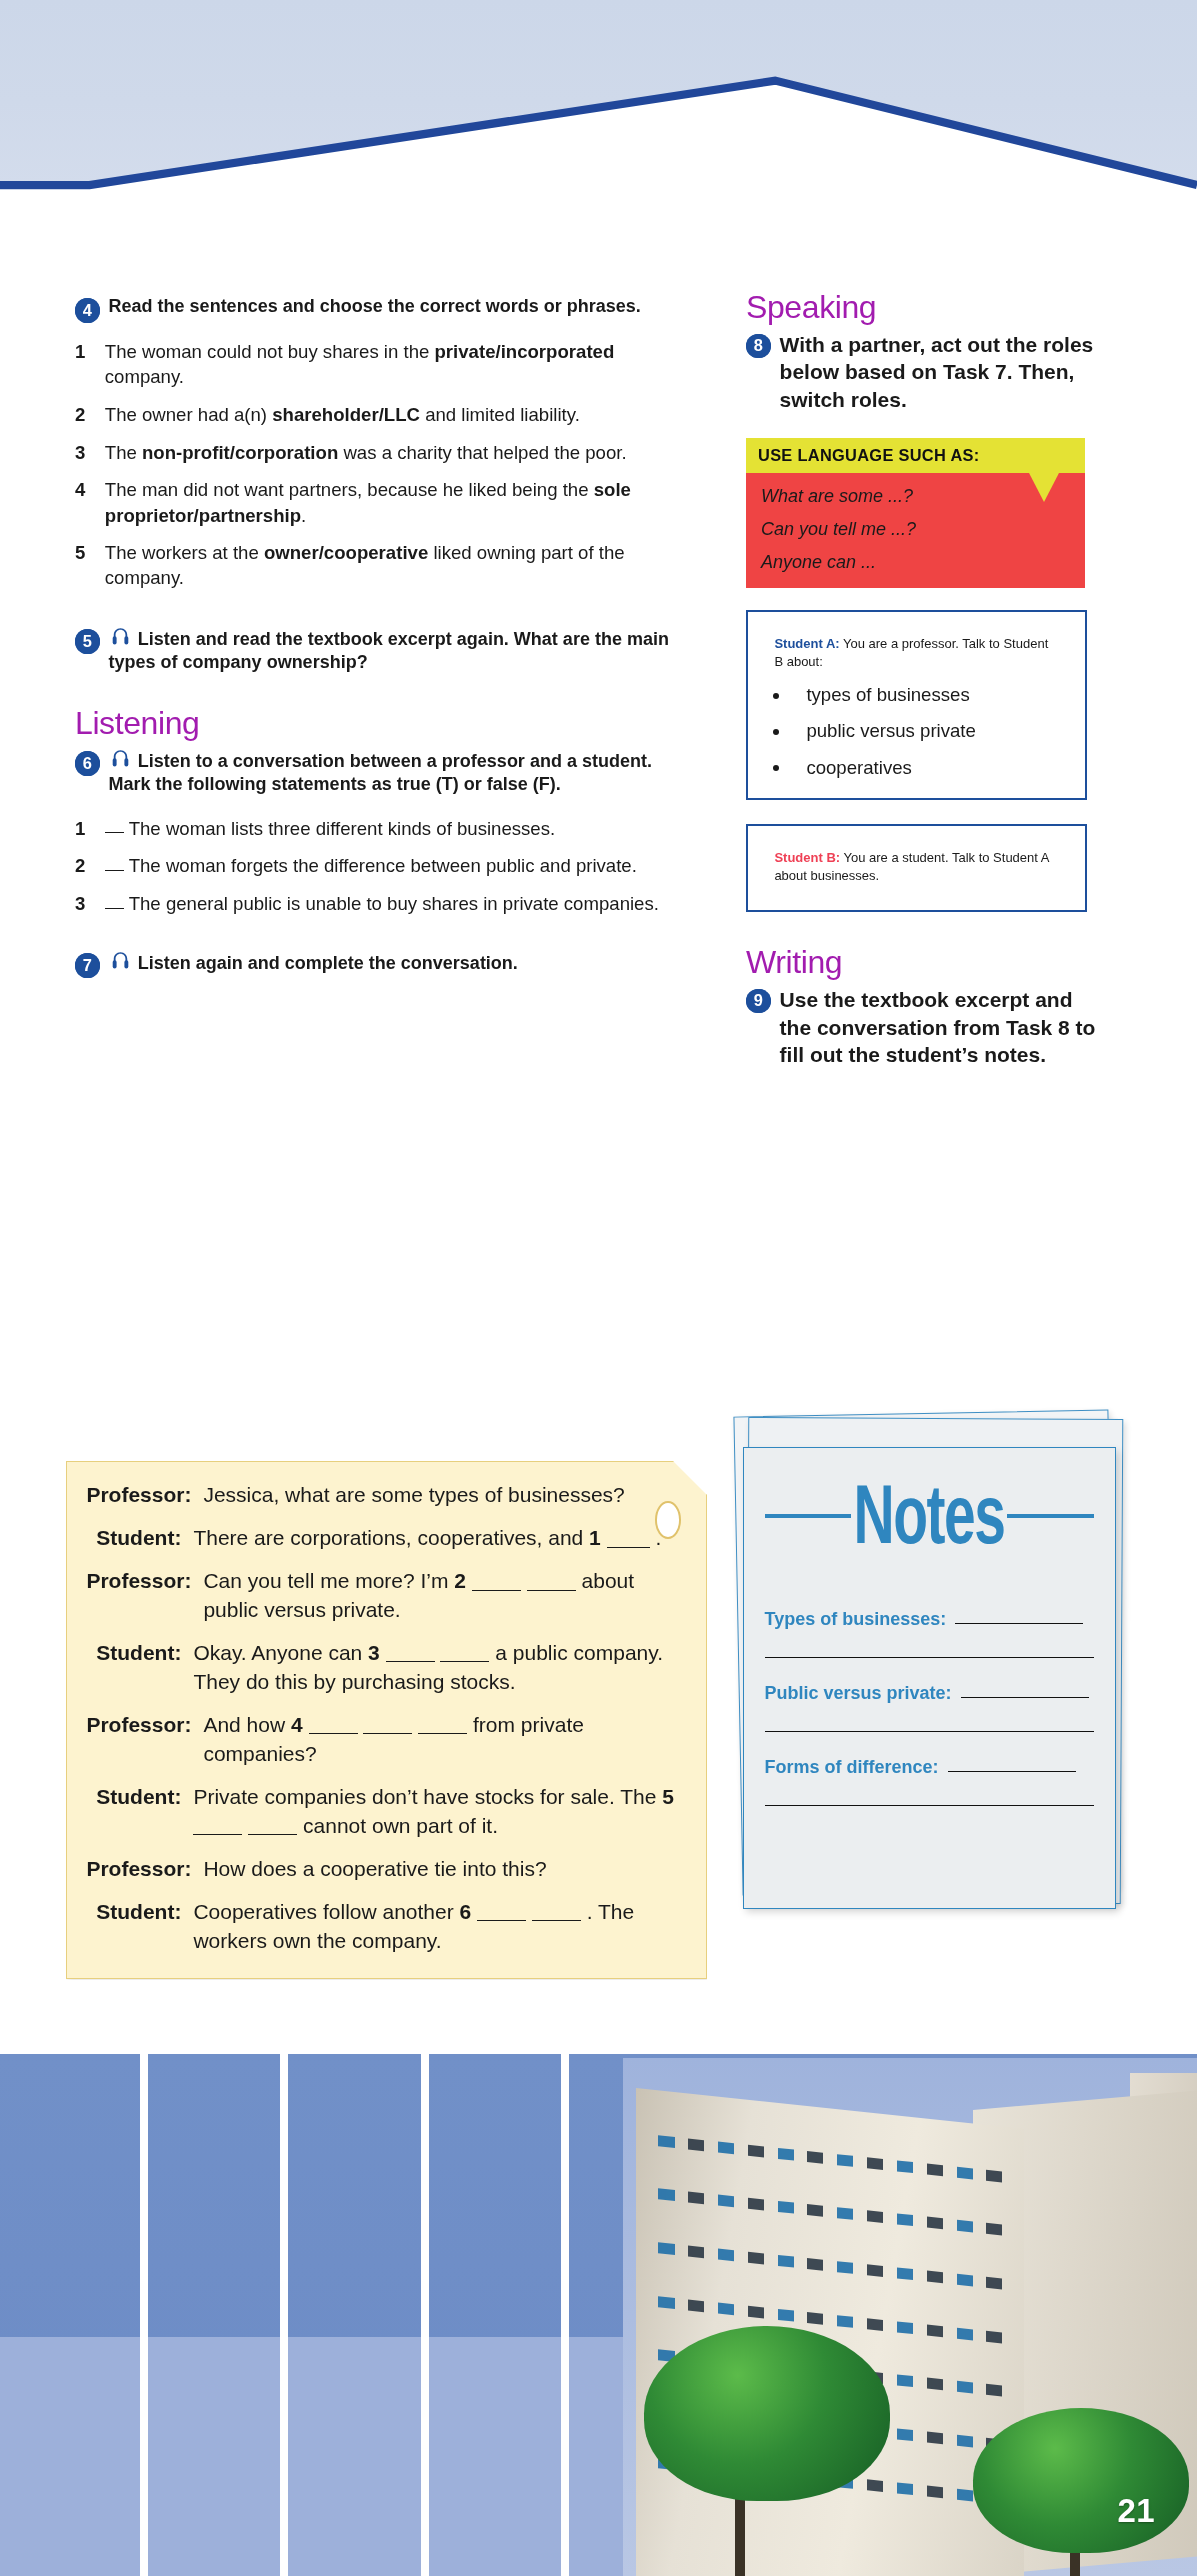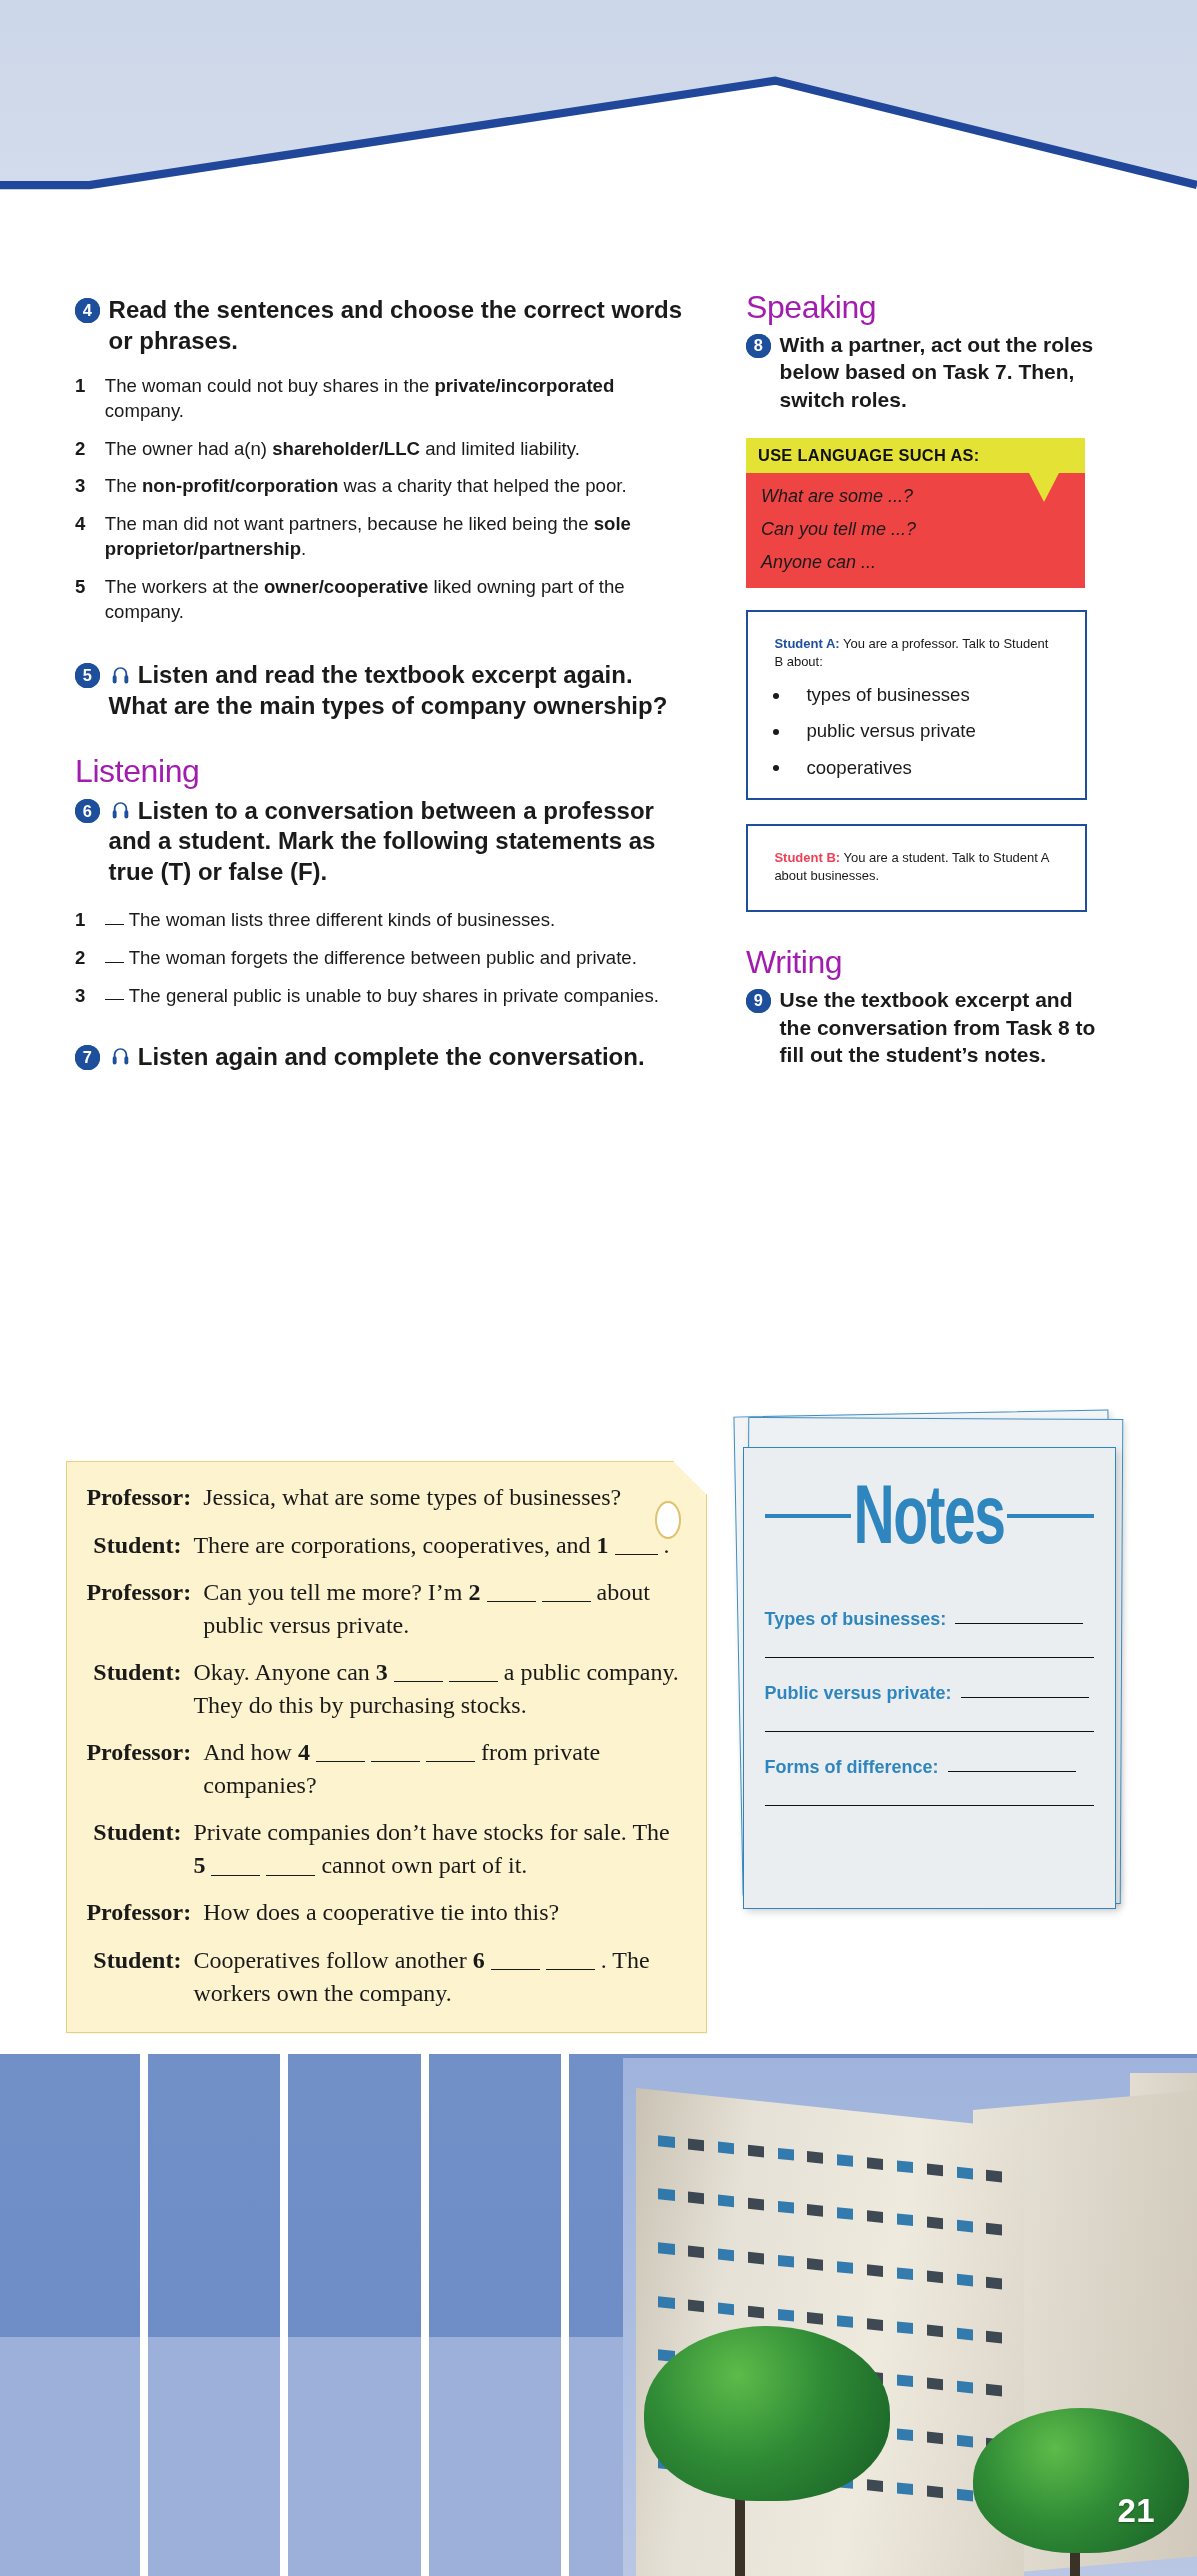--- a/index.html
+++ b/index.html
@@ -49,21 +49,21 @@
   .col-right{position:absolute;left:746px;top:291px;width:358px;}
 
   .sec-head{color:#a21caf;font-size:32px;font-weight:400;letter-spacing:-0.4px;
     margin:0 0 7.5px 0;line-height:1;}
 
   .task{display:flex;align-items:flex-start;gap:9px;margin-bottom:4.5px;}
   .bullet-num{flex:0 0 auto;width:24.6px;height:24.6px;border-radius:50%;
     background:#1d4f9c;color:#fff;font-size:16.4px;font-weight:700;
     display:flex;align-items:center;justify-content:center;margin-top:3px;
     box-shadow:inset 0 0 0 1.5px #1d4f9c;}
-  .task-text{font-size:24px;font-weight:700;line-height:1.28;color:#1a1a1a;}
+  .task-text{font-size:18px;font-weight:700;line-height:1.28;color:#1a1a1a;}
   .col-right .task-text{font-size:21px;line-height:1.33;}
 
   .hp{display:inline-block;vertical-align:-2.2px;margin:0 6.7px 0 1.5px;}
 
   ol.items{list-style:none;margin:16.4px 0 0 0;padding:0;}
   ol.items li{display:flex;gap:13.4px;margin-bottom:12.7px;font-size:18.6px;
     line-height:1.35;color:#1a1a1a;}
   ol.items li .n{flex:0 0 auto;width:16.4px;font-weight:700;text-align:left;}
   ol.items li .t{flex:1 1 auto;}
   ol.items .blank-short{display:inline-block;border-bottom:1.5px solid #1a1a1a;
@@ -95,21 +95,21 @@
     width:6px;height:6px;border-radius:50%;background:#1a1a1a;}
 
   
   .dlg-wrap{position:absolute;left:66px;top:1461px;width:641px;}
   .dlg{position:relative;background:#fdf3cf;border:1.5px solid #e7cf7e;
     box-shadow:2.2px 3px 5.2px rgba(0,0,0,.18);
     padding:19.4px 22.4px 22.4px 19.4px;
     clip-path:polygon(0 0, calc(100% - 34px) 0, 100% 34px, 100% 100%, 0 100%);}
   .dlg-hole{position:absolute;right:25px;top:39px;width:22.4px;height:34px;
     border:2.2px solid #e0c26c;border-radius:50%;background:#fff;}
-  .line{display:flex;gap:12px;margin-bottom:14px;font-size:24px;line-height:1.38;color:#1a1a1a;font-family:Liberation Serif, serif;}
+  .line{display:flex;gap:12px;margin-bottom:14px;font-size:21px;line-height:1.38;color:#1a1a1a;}
   .line:last-child{margin-bottom:0;}
   .spk{flex:0 0 95px;text-align:right;font-weight:700;}
   .utt{flex:1 1 auto;}
   .bl{display:inline-block;border-bottom:1.5px solid #1a1a1a;height:15px;vertical-align:-2.2px;}
   .bl.s{width:43px;}
   .bl.m{width:49px;}
 
   
   .notes-stack{position:absolute;left:738px;top:1413px;width:418px;height:500px;}
   .notes-back{position:absolute;left:0;top:0;width:373px;height:477px;

